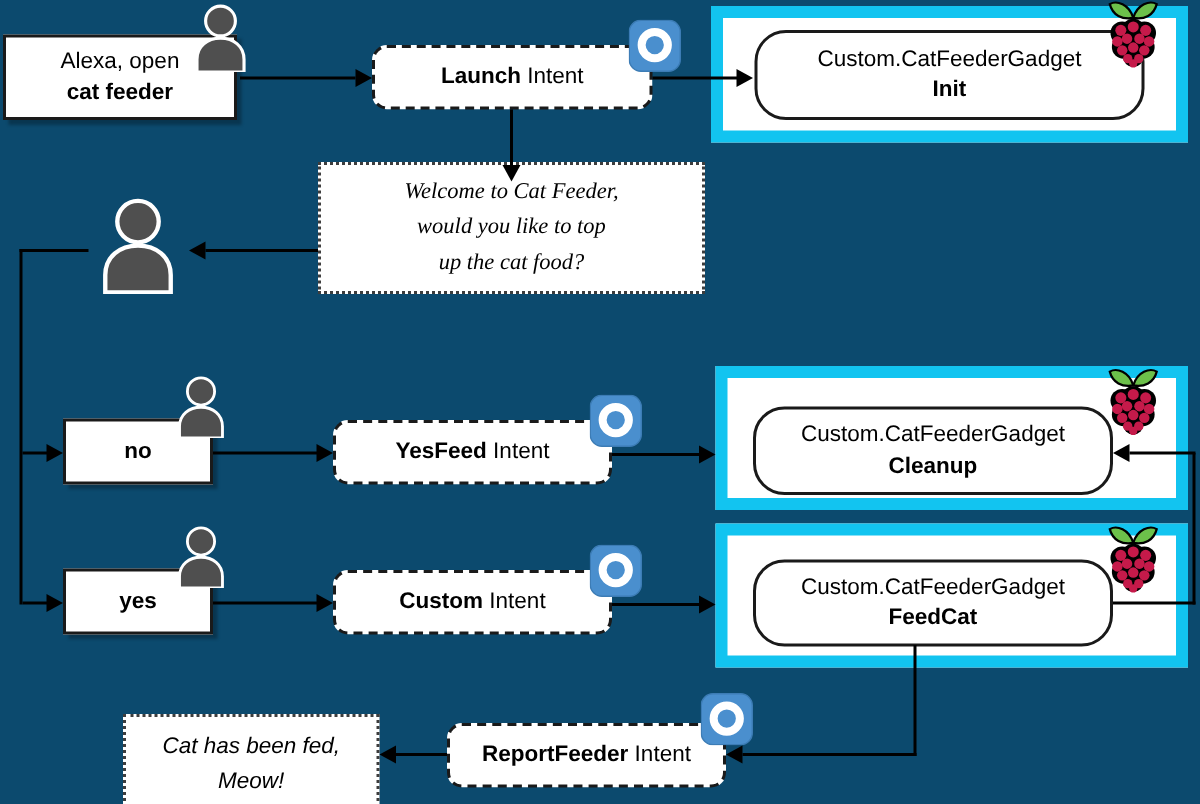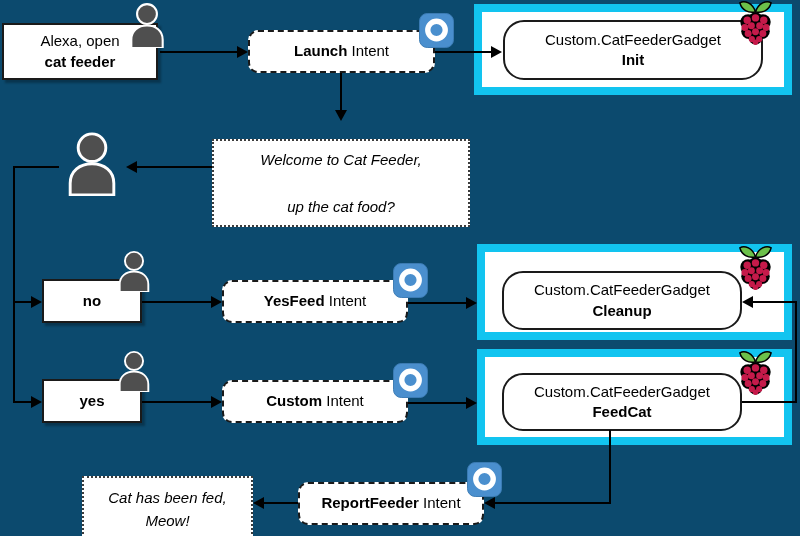--- a/index.html
+++ b/index.html
@@ -110,23 +110,23 @@
 
   <div class="box dashed" style="left:248px;top:30px;width:187px;height:43px;">
     <div><b>Launch</b><span> Intent</span></div>
   </div>
 
   <div class="box gadget" style="left:503px;top:20px;width:260px;height:60px;">
     <div><span>Custom.CatFeederGadget</span><br>
          <b>Init</b></div>
   </div>
 
-  <div class="box dotted" style="left:212px;top:139px;width:258px;height:88px;">
+  <div class="box dotted" style="left:212px;top:108px;width:258px;height:88px;font-family:Liberation Serif, serif;">
     <div><span>Welcome to Cat Feeder,</span><br>
-         <br>
+         <span>would you like to top</span><br>
          <span>up the cat food?</span></div>
   </div>
 
   <div class="box solid" style="left:42px;top:279px;width:100px;height:44px;">
     <b>no</b>
   </div>
 
   <div class="box dashed" style="left:222px;top:280px;width:186px;height:43px;">
     <div><b>YesFeed</b><span> Intent</span></div>
   </div>

